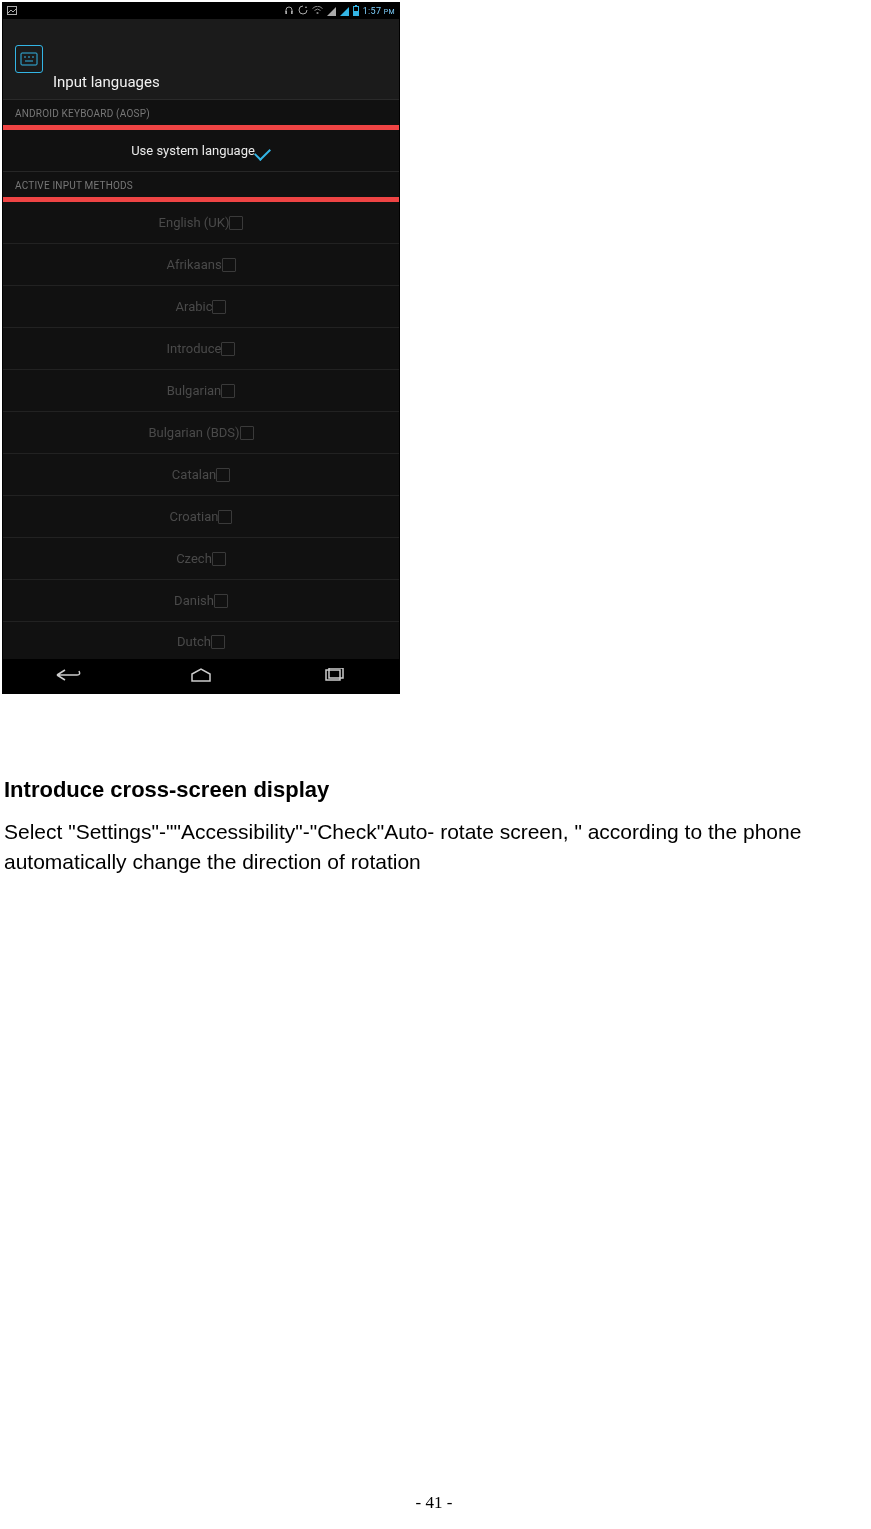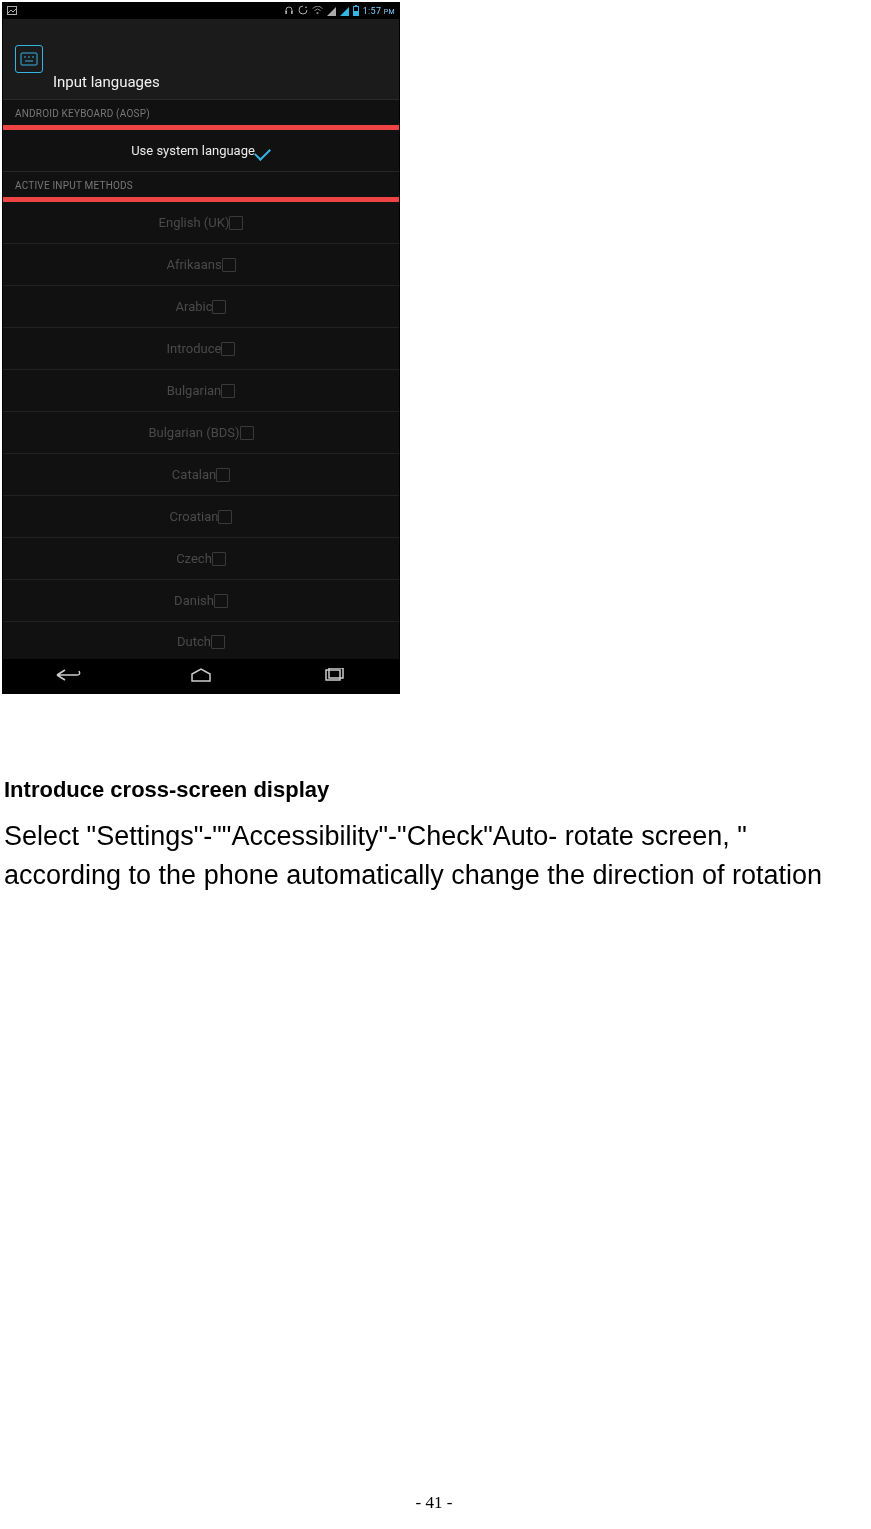--- a/index.html
+++ b/index.html
@@ -120,21 +120,21 @@
   .nav-back svg, .nav-home svg, .nav-recent svg { fill: none; stroke: #ccc; stroke-width: 1.5; }
 
   
   .doc-section { margin-top: 83px; padding: 0 2px; }
   .doc-section h2 {
     font-size: 22px;
     font-weight: bold;
     margin-bottom: 14px;
   }
   .doc-section p {
-    font-size: 27px;
+    font-size: 21px;
     line-height: 1.45;
     font-weight: 400;
   }
 
   .page-num {
     position: absolute;
     bottom: 16px;
     left: 0; right: 3px;
     text-align: center;
     font-family: "Times New Roman", serif;

